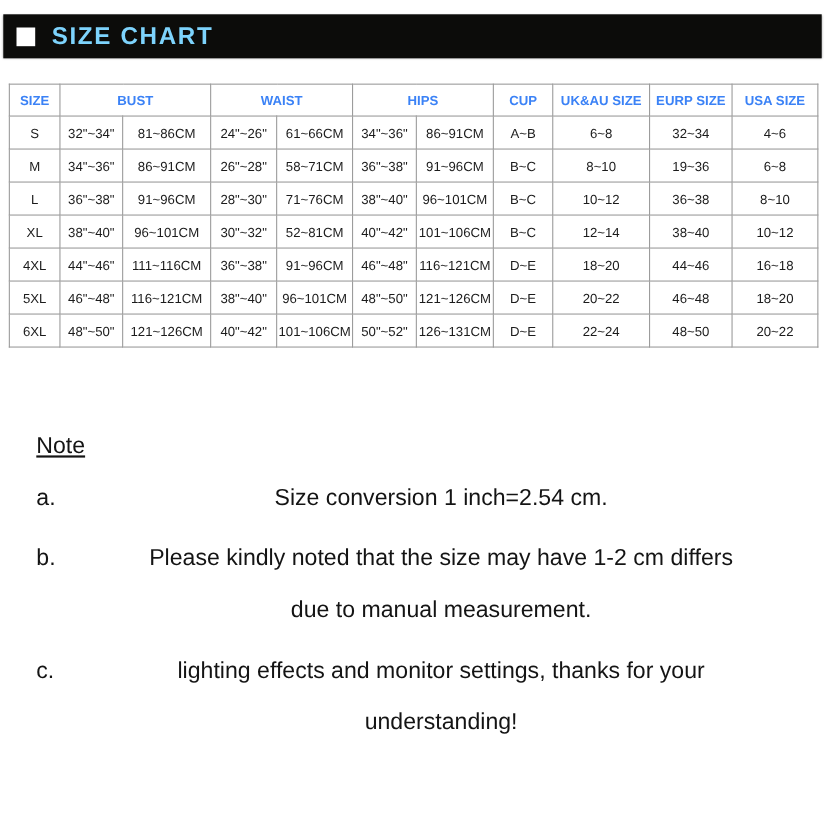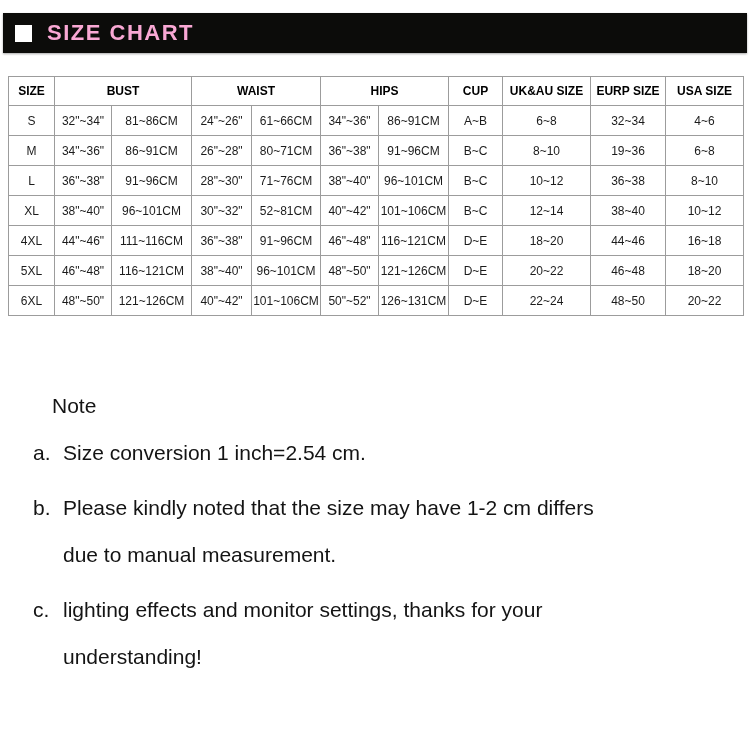--- a/index.html
+++ b/index.html
@@ -30,21 +30,21 @@
     box-shadow: 0 1px 2px rgba(0,0,0,0.35);
   }
   .header-square {
     width: 17px;
     height: 17px;
     background: #ffffff;
     margin-left: 12px;
     flex: 0 0 auto;
   }
   .header-title {
-    color: #f9a8d4;
+    color: #7dd3fc;
     font-weight: bold;
     font-size: 22px;
     letter-spacing: 1.5px;
     margin-left: 15px;
     white-space: nowrap;
   }
   
   table.size-chart {
     position: absolute;
     left: 8px;
@@ -59,60 +59,62 @@
     text-align: center;
     vertical-align: middle;
     padding: 0;
     white-space: nowrap;
     overflow: hidden;
   }
   table.size-chart th {
     height: 28px;
     font-size: 12px;
     font-weight: bold;
-    color: #000000;
+    color: #3b82f6;
   }
   table.size-chart td {
     height: 29px;
     font-size: 12px;
     font-weight: normal;
     color: #1b1b1b;
   }
   
   .notes {
     position: absolute;
     left: 33px;
     top: 382px;
     width: 706px;
     font-size: 21px;
     color: #141414;
     line-height: 47px;
   }
   .note-title {
-    margin-left: 19px;
+    margin-left: 0;
+    text-decoration: underline;
   }
   .note-item {
     position: relative;
     padding-left: 30px;
   }
   .note-item + .note-item,
   .note-title + .note-item {
     margin-top: 0;
   }
   .note-item.gap {
     margin-top: 8px;
   }
   .note-marker {
     position: absolute;
     left: 0;
     top: 0;
     line-height: 47px;
   }
   .note-line {
     line-height: 47px;
+    text-align: center;
   }
 </style>
 </head>
 <body>
 
 <div class="page">
 
   <div class="header-bar">
     <div class="header-square"></div>
     <div class="header-title">SIZE CHART</div>
@@ -156,21 +158,21 @@
           <td>A~B</td>
           <td>6~8</td>
           <td>32~34</td>
           <td>4~6</td>
         </tr>
         <tr>
           <td>M</td>
           <td>34"~36"</td>
           <td>86~91CM</td>
           <td>26"~28"</td>
-          <td>80~71CM</td>
+          <td>58~71CM</td>
           <td>36"~38"</td>
           <td>91~96CM</td>
           <td>B~C</td>
           <td>8~10</td>
           <td>19~36</td>
           <td>6~8</td>
         </tr>
         <tr>
           <td>L</td>
           <td>36"~38"</td>

